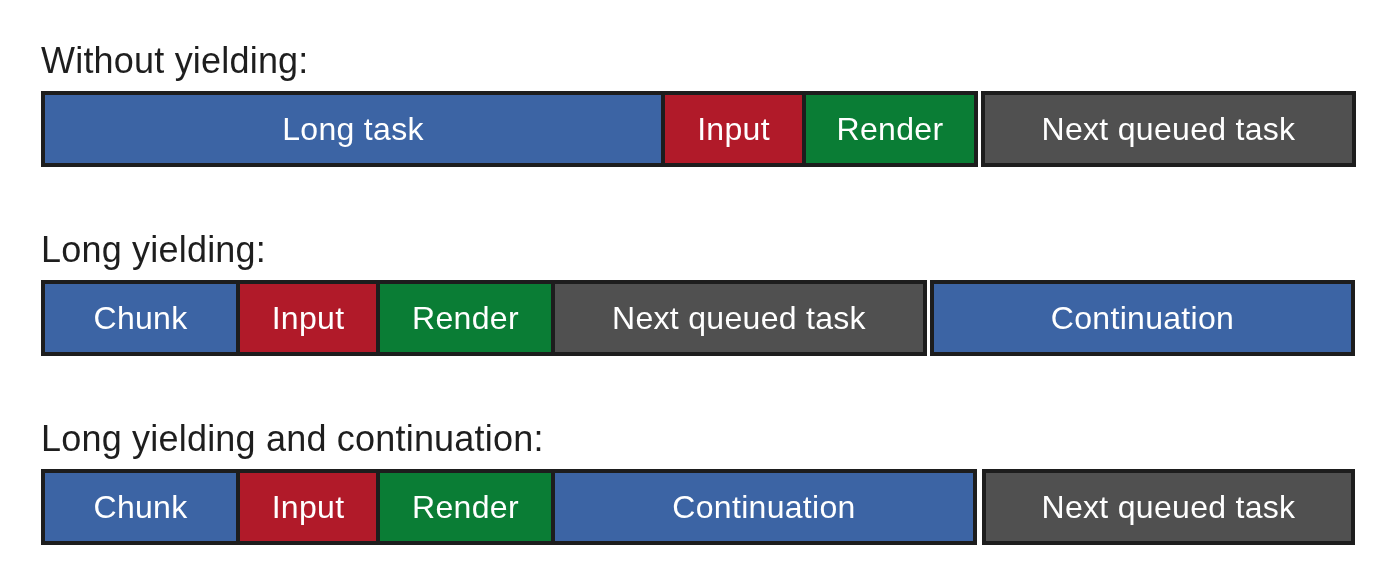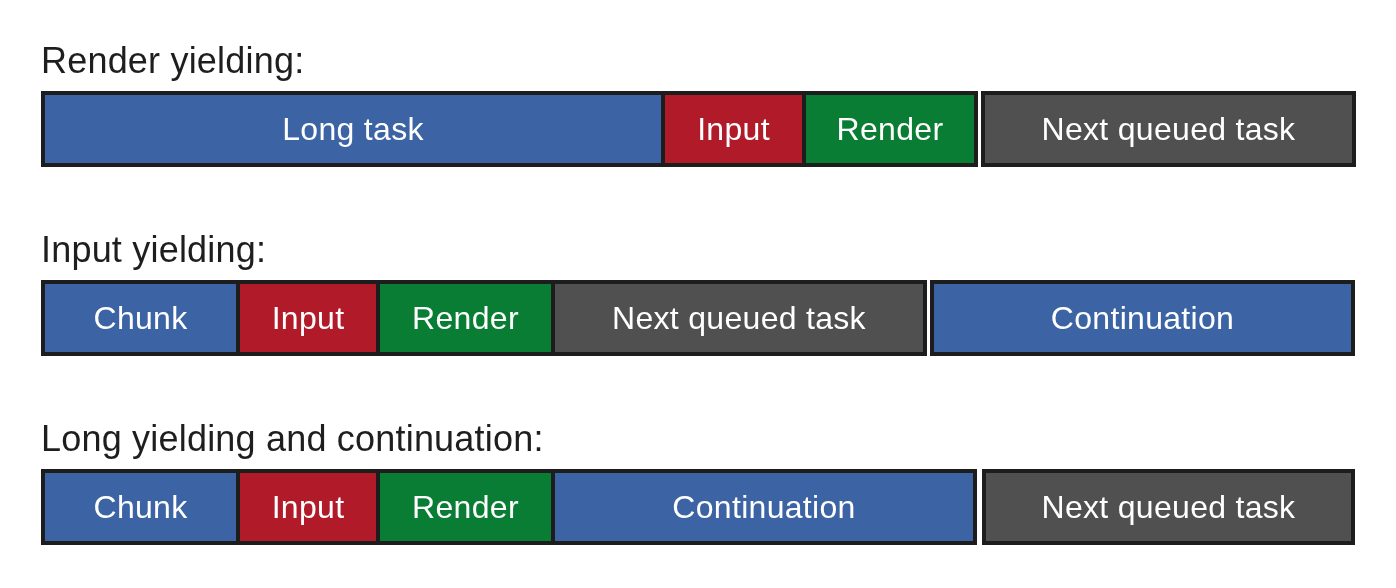--- a/index.html
+++ b/index.html
@@ -49,39 +49,39 @@
     white-space: nowrap;
     letter-spacing: 0.3px;
   }
 </style>
 </head>
 <body>
 
 <div class="figure">
 
   <div class="section">
-    <p class="row-label">Render yielding:</p>
+    <p class="row-label">Without yielding:</p>
     <div class="task-bar">
         <div class="seg" style="width: 624px; background: rgb(60, 100, 164); margin-left: 0px;">
           <span>Long task</span>
         </div>
         <div class="seg" style="width: 145px; background: rgb(177, 26, 41); margin-left: -4px;">
           <span>Input</span>
         </div>
         <div class="seg" style="width: 176px; background: rgb(10, 125, 53); margin-left: -4px;">
           <span>Render</span>
         </div>
         <div class="seg" style="width: 375px; background: rgb(80, 80, 80); margin-left: 3px;">
           <span>Next queued task</span>
         </div>
       </div>
   </div>
 
   <div class="section">
-    <p class="row-label">Input yielding:</p>
+    <p class="row-label">Long yielding:</p>
     <div class="task-bar">
         <div class="seg" style="width: 199px; background: rgb(60, 100, 164); margin-left: 0px;">
           <span>Chunk</span>
         </div>
         <div class="seg" style="width: 144px; background: rgb(177, 26, 41); margin-left: -4px;">
           <span>Input</span>
         </div>
         <div class="seg" style="width: 179px; background: rgb(10, 125, 53); margin-left: -4px;">
           <span>Render</span>
         </div>

